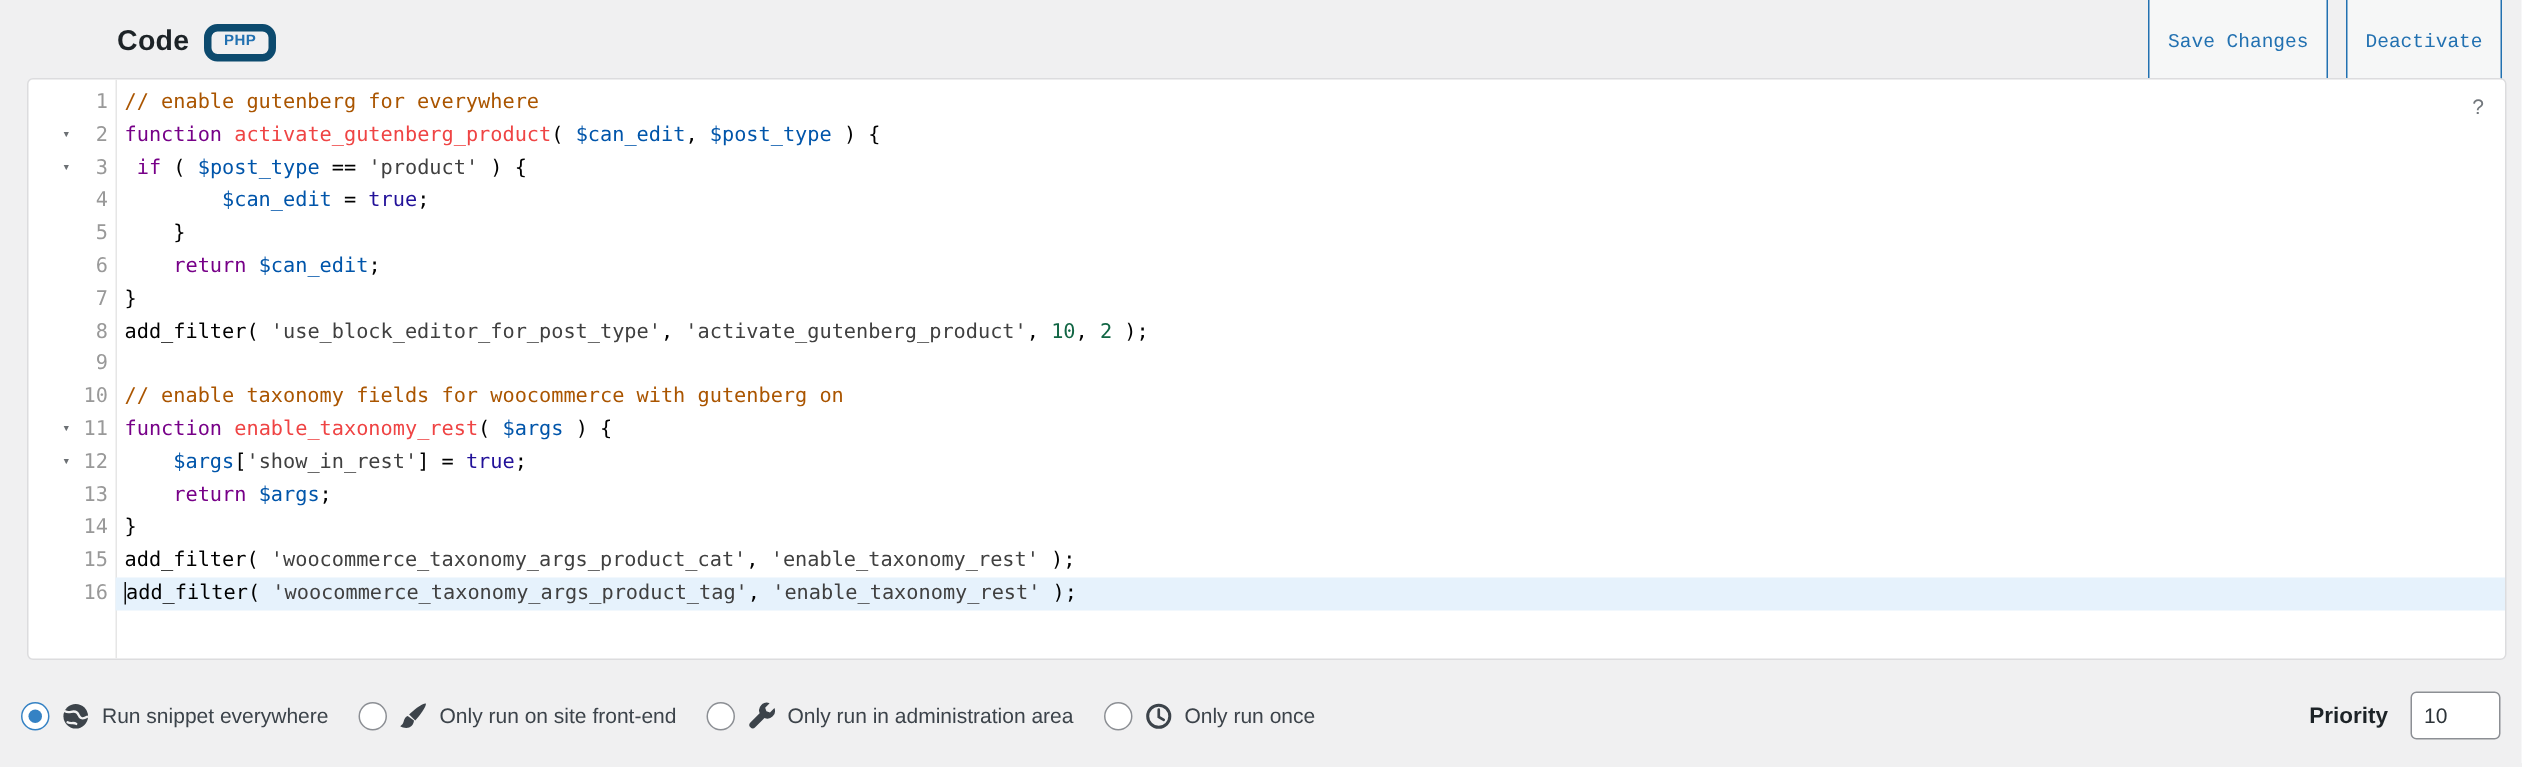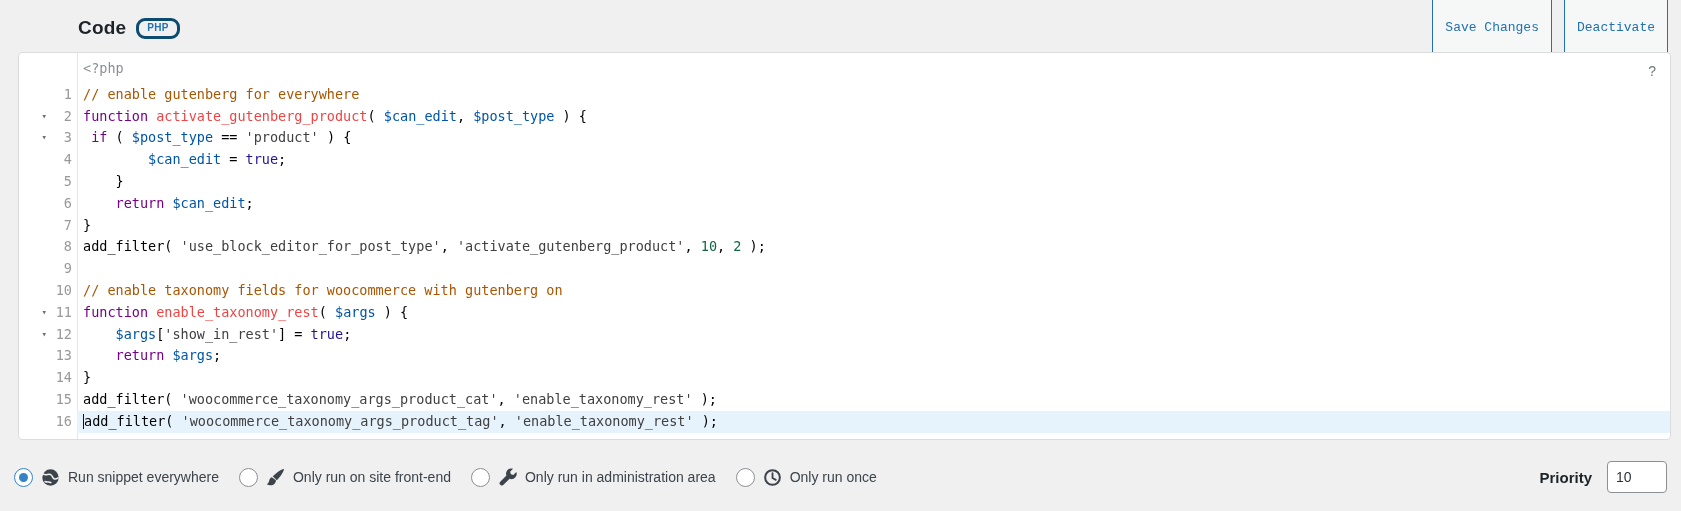--- a/index.html
+++ b/index.html
@@ -5,21 +5,21 @@
   html,body{margin:0;padding:0;}
   body{
     width:1681px;height:511px;background:#f0f0f1;
     font-family:"Liberation Sans",sans-serif;color:#3c434a;overflow:hidden;
   }
   .page{position:relative;width:1681px;height:511px;}
 
   
   .top-bar{position:absolute;left:30px;right:13px;top:12px;height:32px;display:flex;align-items:center;margin-left:48px;}
   .page-title{font-size:19px;font-weight:600;color:#1d2327;margin:0 10px 0 0;letter-spacing:.2px;}
-  .badge{display:inline-block;border:3px solid #0c4a6e;color:#2271b1;font-size:10px;font-weight:700;
+  .badge{display:inline-block;border:5px solid #0c4a6e;color:#2271b1;font-size:10px;font-weight:700;
          padding:2px 8px 3px;border-radius:9px;line-height:1;letter-spacing:.3px;background:transparent;}
   .actions{margin-left:auto;display:flex;gap:12px;}
   .btn{font-family:Liberation Mono, monospace;font-size:13px;padding:24px 12px;border:1px solid #2271b1;
        border-radius:3px;background:#f6f7f7;color:#2271b1;cursor:pointer;line-height:1.1;}
 
   
   .editor{position:absolute;left:18px;top:52px;width:1653px;height:388px;background:#fff;
           border:1px solid #dcdcde;border-radius:4px;box-sizing:border-box;overflow:hidden;}
   .editor::before{content:"";position:absolute;left:58px;top:0;bottom:0;width:1px;background:#e6e6e6;}
   .editor-help{position:absolute;top:10px;right:14px;font-size:14px;color:#72777c;cursor:pointer;z-index:3;}
@@ -69,25 +69,20 @@
     <span class="badge">PHP</span>
     <div class="actions">
       <button class="btn">Save Changes</button>
       <button class="btn">Deactivate</button>
     </div>
   </div>
 
   <div class="editor">
     <span class="editor-help">?</span>
     <div class="editor-inner">
-      <div class="line-row php-row">
-        <span class="fold"></span>
-        <span class="num"></span>
-        <span class="code php-open">&lt;?php</span>
-      </div>
       <div id="code-lines">
           <div class="line-row">
             <span class="fold"></span>
             <span class="num">1</span>
             <span class="code"><span class="tk-cm">// enable gutenberg for everywhere</span></span>
           </div>
           <div class="line-row">
             <span class="fold">▾</span>
             <span class="num">2</span>
             <span class="code"><span class="tk-kw">function</span><span class="tk-pl"> </span><span class="tk-def">activate_gutenberg_product</span><span class="tk-pl">( </span><span class="tk-var">$can_edit</span><span class="tk-pl">, </span><span class="tk-var">$post_type</span><span class="tk-pl"> ) {</span></span>

